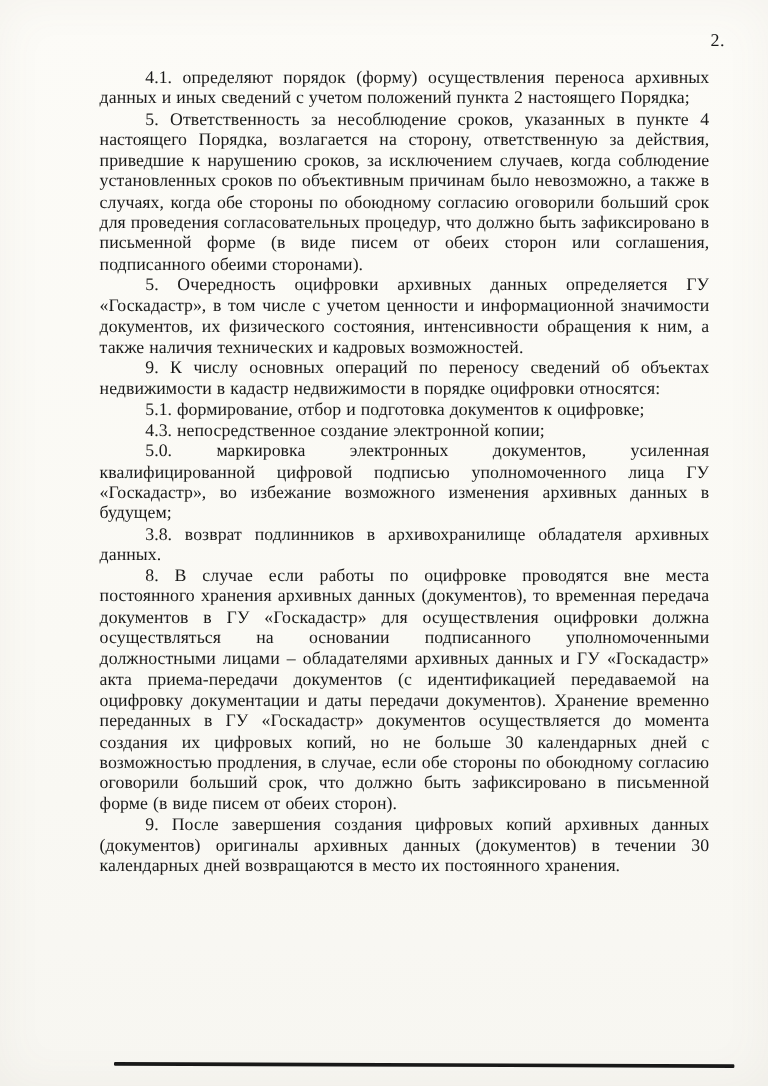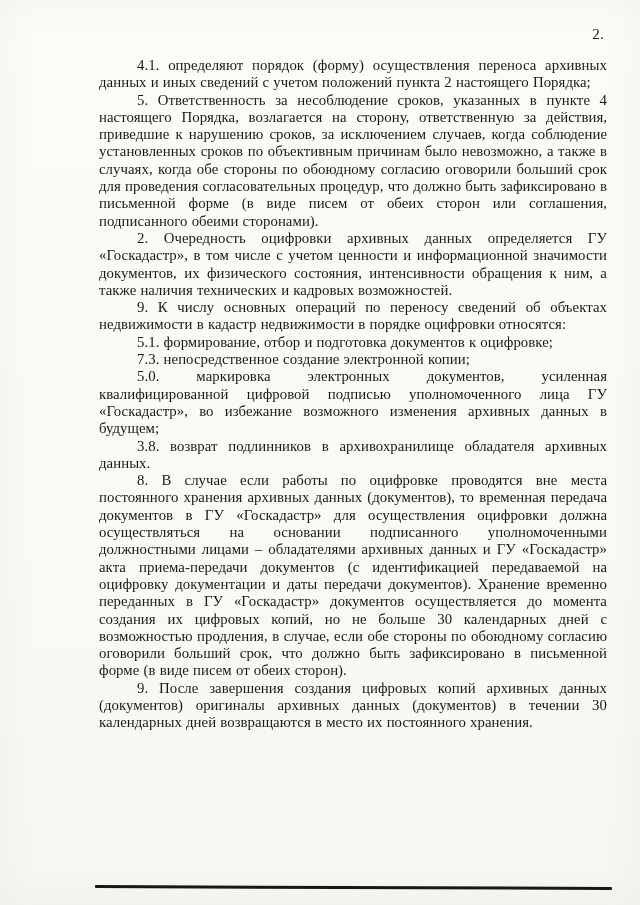--- a/index.html
+++ b/index.html
@@ -21,21 +21,21 @@
   .page-number {
     position: absolute;
     top: 26px;
     right: 36px;
     font-size: 15px;
     letter-spacing: 0.3px;
   }
   .content {
     position: absolute;
     top: 57px;
-    left: 99px;
+    left: 83px;
     width: 508px;
   }
   .content p {
     margin: 0;
     padding: 0;
     font-size: 14.8px;
     line-height: 17.3px;
     text-align: justify;
     text-indent: 38px;
     word-spacing: 0.4px;
@@ -54,24 +54,24 @@
 </style>
 </head>
 <body>
 
 <div class="page">
   <span class="page-number">2.</span>
 
   <div class="content">
     <p>4.1. определяют порядок (форму) осуществления переноса архивных данных и иных сведений с учетом положений пункта 2 настоящего Порядка;</p>
     <p>5. Ответственность за несоблюдение сроков, указанных в пункте 4 настоящего Порядка, возлагается на сторону, ответственную за действия, приведшие к нарушению сроков, за исключением случаев, когда соблюдение установленных сроков по объективным причинам было невозможно, а также в случаях, когда обе стороны по обоюдному согласию оговорили больший срок для проведения согласовательных процедур, что должно быть зафиксировано в письменной форме (в виде писем от обеих сторон или соглашения, подписанного обеими сторонами).</p>
-    <p>2. Очередность оцифровки архивных данных определяется ГУ «Госкадастр», в том числе с учетом ценности и информационной значимости документов, их физического состояния, интенсивности обращения к ним, а также наличия технических и кадровых возможностей.</p>
+    <p>5. Очередность оцифровки архивных данных определяется ГУ «Госкадастр», в том числе с учетом ценности и информационной значимости документов, их физического состояния, интенсивности обращения к ним, а также наличия технических и кадровых возможностей.</p>
     <p>9. К числу основных операций по переносу сведений об объектах недвижимости в кадастр недвижимости в порядке оцифровки относятся:</p>
     <p>5.1. формирование, отбор и подготовка документов к оцифровке;</p>
-    <p>7.3. непосредственное создание электронной копии;</p>
+    <p>4.3. непосредственное создание электронной копии;</p>
     <p>5.0. маркировка электронных документов, усиленная квалифицированной цифровой подписью уполномоченного лица ГУ «Госкадастр», во избежание возможного изменения архивных данных в будущем;</p>
     <p>3.8. возврат подлинников в архивохранилище обладателя архивных данных.</p>
     <p>8. В случае если работы по оцифровке проводятся вне места постоянного хранения архивных данных (документов), то временная передача документов в ГУ «Госкадастр» для осуществления оцифровки должна осуществляться на основании подписанного уполномоченными должностными лицами – обладателями архивных данных и ГУ «Госкадастр» акта приема-передачи документов (с идентификацией передаваемой на оцифровку документации и даты передачи документов). Хранение временно переданных в ГУ «Госкадастр» документов осуществляется до момента создания их цифровых копий, но не больше 30 календарных дней с возможностью продления, в случае, если обе стороны по обоюдному согласию оговорили больший срок, что должно быть зафиксировано в письменной форме (в виде писем от обеих сторон).</p>
     <p>9. После завершения создания цифровых копий архивных данных (документов) оригиналы архивных данных (документов) в течении 30 календарных дней возвращаются в место их постоянного хранения.</p>
   </div>
 
   <div class="scan-line"></div>
 </div>
 
 </body></html>

